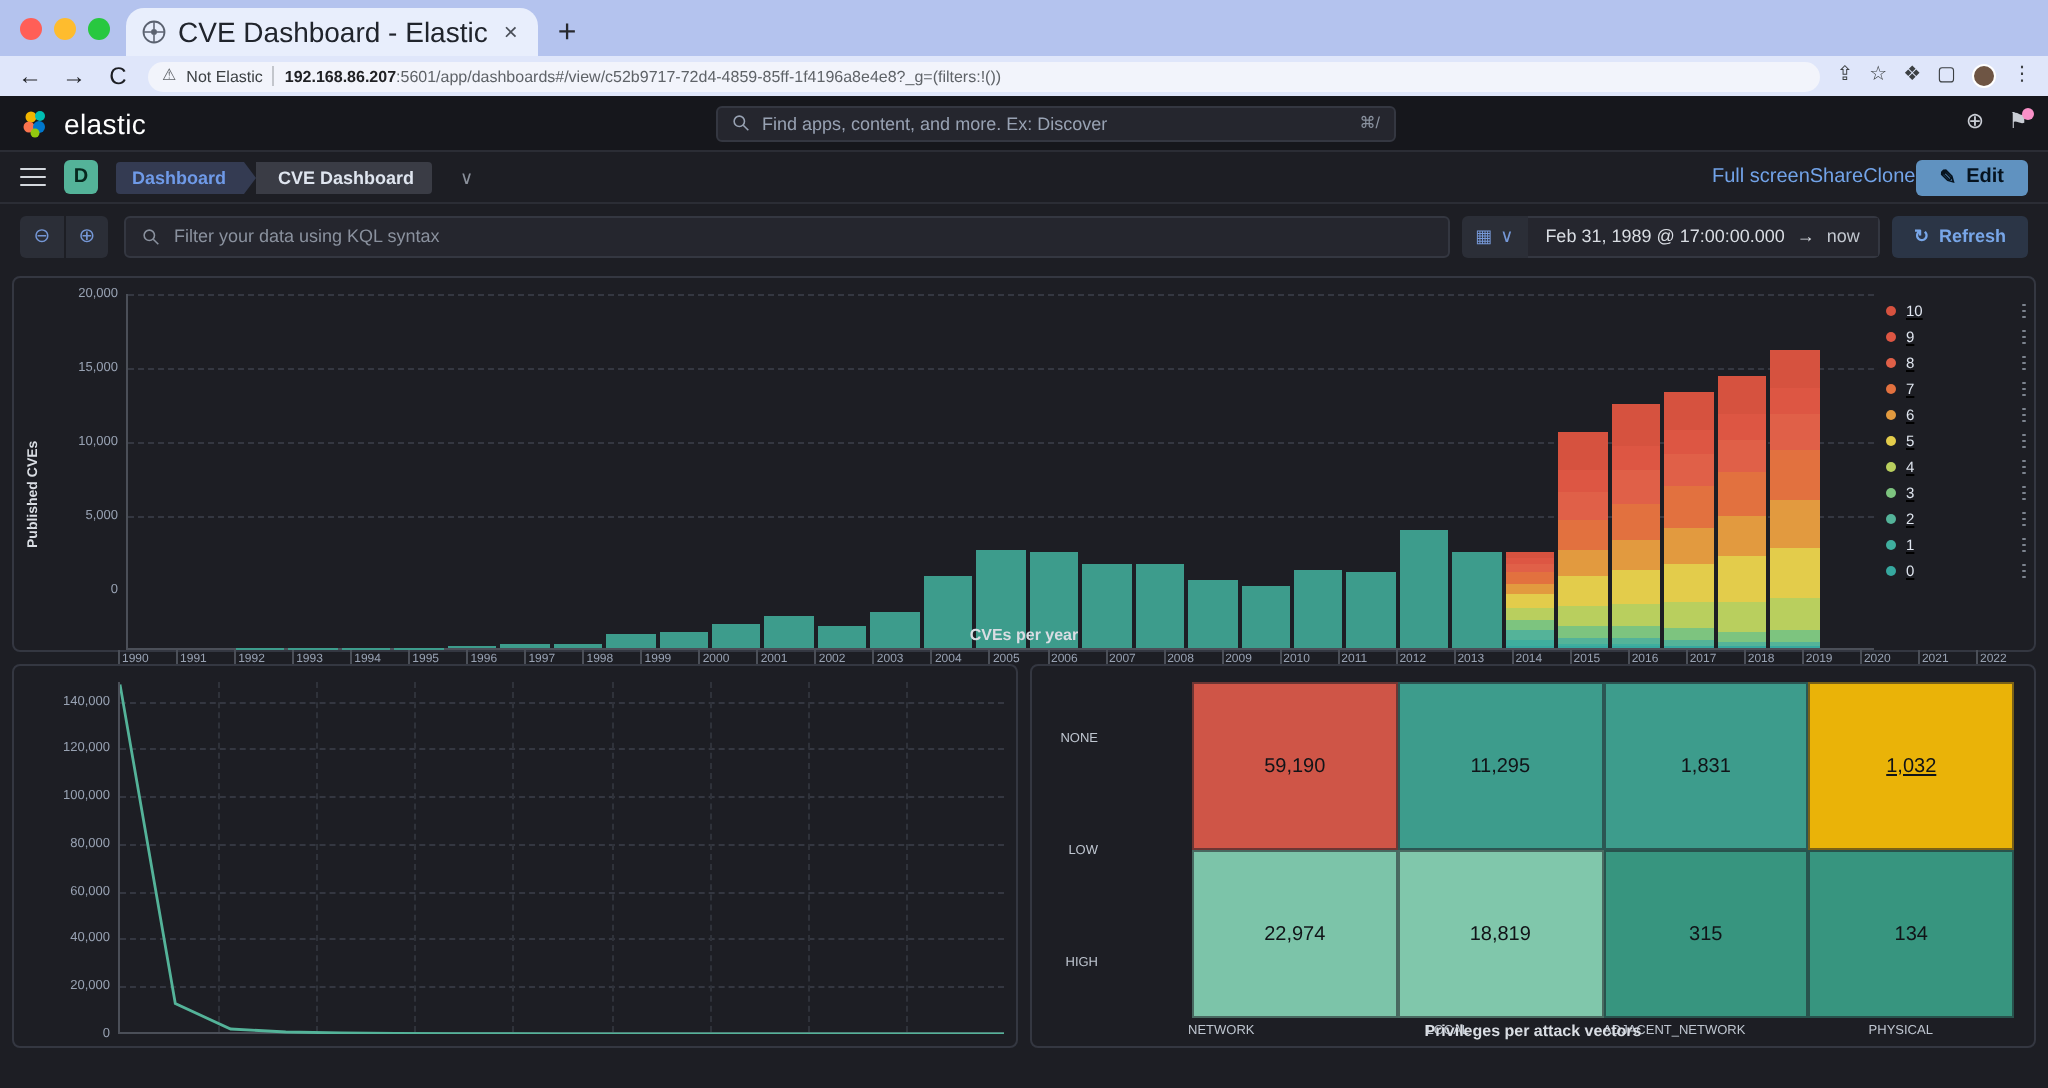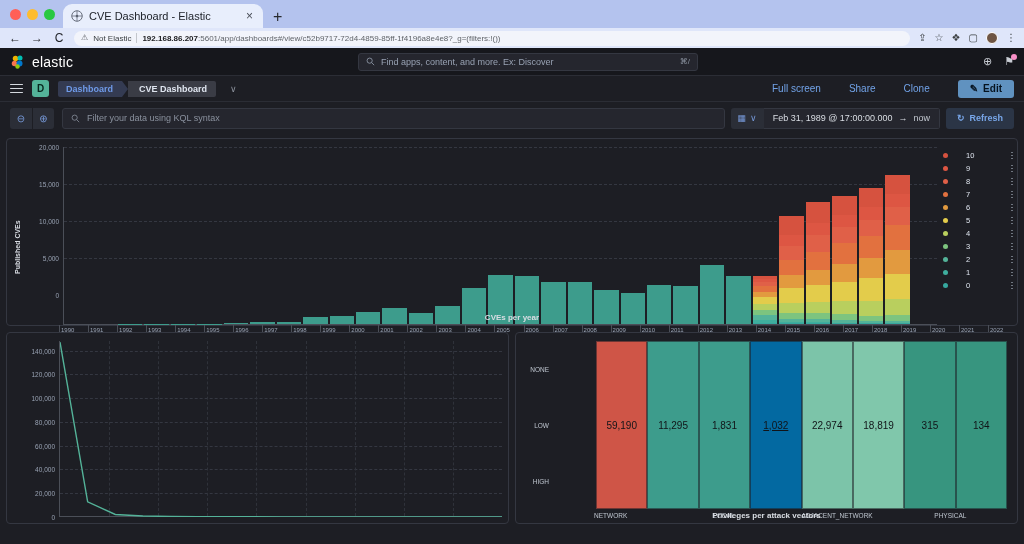--- a/index.html
+++ b/index.html
@@ -31,21 +31,21 @@
     background: #e8eefc;
     border-radius: 9px 9px 0 0;
     display: flex;
     align-items: center;
     gap: 6px;
     padding: 0 8px;
     font-size: 11px;
     color: #20242c;
   }
   .tab-favicon { width: 12px; height: 12px; flex: 0 0 12px; }
-  .tab-title { flex: 1; white-space: nowrap; overflow: hidden; text-overflow: ellipsis; font-size: 11px; }
+  .tab-title { flex: 1; white-space: nowrap; overflow: hidden; text-overflow: ellipsis; font-size: 14px; }
   .tab-close { font-size: 12px; color: #4a4f58; line-height: 1; padding: 0 2px; }
   .newtab { font-size: 16px; color: #27292e; margin-left: 10px; margin-bottom: 3px; line-height: 1; }
 
   .browser-toolbar {
     height: 20px;
     background: #dfe6fa;
     display: flex;
     align-items: center;
     padding: 0 8px;
     gap: 8px;
@@ -133,21 +133,21 @@
   .crumb.first { background: #343b52; color: #6f9ae8; border-radius: 2px 0 0 2px; padding-left: 8px; }
   .crumb.last { background: #3a3c45; color: #dfe5ef; border-radius: 0 2px 2px 0; }
   .crumb-arrow {
     width: 0; height: 0;
     border-top: 8px solid transparent;
     border-bottom: 8px solid transparent;
     border-left: 6px solid #343b52;
     position: relative; z-index: 2;
   }
   .crumb-chevron { font-size: 9px; color: #8b919c; margin-left: 5px; }
-  .hdr-actions { margin-left: auto; display: flex; align-items: center; gap: 28px; justify-content: flex-end; }
+  .hdr-actions { margin-left: auto; display: flex; align-items: center; gap: 0; justify-content: flex-end; }
   .hdr-link { font-size: 10px; color: #72a3e8; }
   .edit-btn {
     background: #6092c0; color: #06131f;
     font-size: 10px; font-weight: 700;
     border-radius: 3px;
     height: 18px; padding: 0 12px;
     display: flex; align-items: center; gap: 5px;
   }
 
   
@@ -262,22 +262,23 @@
     flex: 1; font-size: 6px; color: #98a2b3;
     text-align: left; padding-left: 1px;
     border-left: 1px solid #4b4f58;
     line-height: 10px;
   }
   .legend {
     width: 76px; padding-left: 6px; padding-top: 2px;
     display: flex; flex-direction: column; gap: 0px;
   }
   .legend-item {
-    display: flex; align-items: center; gap: 18px;
+    display: flex; align-items: center; gap: 5px;
     height: 13px;
+    text-decoration: underline;
   }
   .legend-dot { width: 5px; height: 5px; border-radius: 50%; flex: 0 0 5px; }
   .legend-label { font-size: 7.5px; color: #dfe5ef; flex: 1; }
   .legend-kebab { display: flex; flex-direction: column; gap: 1.3px; }
   .legend-kebab i { width: 1.6px; height: 1.6px; background: #7c838e; border-radius: 50%; display: block; }
 
   
   .line-wrap { display: flex; height: 100%; padding: 8px 6px 4px 4px; }
   .line-y { width: 48px; position: relative; height: 176px; }
   .line-plot {
@@ -288,21 +289,21 @@
   .vgrid { position: absolute; top: 0; bottom: 0; border-left: 1px dashed #2f323a; }
 
   
   .heat-wrap { display: flex; flex-direction: column; height: 100%; padding: 8px 10px 0 4px; }
   .heat-body { display: flex; flex: 1; }
   .heat-rowlabels { width: 34px; display: flex; flex-direction: column; }
   .heat-rowlabel {
     flex: 1; display: flex; align-items: center; justify-content: flex-end;
     font-size: 6.5px; color: #bfc6d0; padding-right: 5px;
   }
-  .heat-grid { flex: 1; display: flex; flex-direction: row; padding-left: 42px; }
+  .heat-grid { flex: 1; display: flex; flex-direction: column; padding-left: 42px; }
   .heat-row { flex: 1; display: flex; }
   .heat-cell {
     flex: 1; display: flex; align-items: center; justify-content: center;
     font-size: 10px; color: #111418;
     border: 1px solid rgba(29,30,36,0.55);
   }
   .heat-collabels { display: flex; margin-left: 34px; height: 14px; }
   .heat-collabel {
     flex: 1; text-align: center; font-size: 6.5px; color: #bfc6d0;
     line-height: 14px;
@@ -859,21 +860,21 @@
           <div class="heat-rowlabels" id="heat-rowlabels">
               <div class="heat-rowlabel">NONE</div>
               <div class="heat-rowlabel">LOW</div>
               <div class="heat-rowlabel">HIGH</div>
             </div>
           <div class="heat-grid" id="heat-grid">
               <div class="heat-row">
                 <div class="heat-cell" style="background: rgb(207, 85, 71);">59,190</div>
                 <div class="heat-cell" style="background: rgb(61, 156, 140);">11,295</div>
                 <div class="heat-cell" style="background: rgb(61, 156, 140);">1,831</div>
-                <div class="heat-cell" style="background: #0369a1; text-decoration: underline;">1,032</div>
+                <div class="heat-cell" style="background: #eab308; text-decoration: underline;">1,032</div>
               </div>
               <div class="heat-row">
                 <div class="heat-cell" style="background: rgb(124, 196, 169);">22,974</div>
                 <div class="heat-cell" style="background: rgb(128, 199, 171);">18,819</div>
                 <div class="heat-cell" style="background: rgb(55, 149, 127);">315</div>
                 <div class="heat-cell" style="background: rgb(55, 149, 127);">134</div>
               </div>
             </div>
         </div>
         <div class="heat-collabels" id="heat-collabels">

